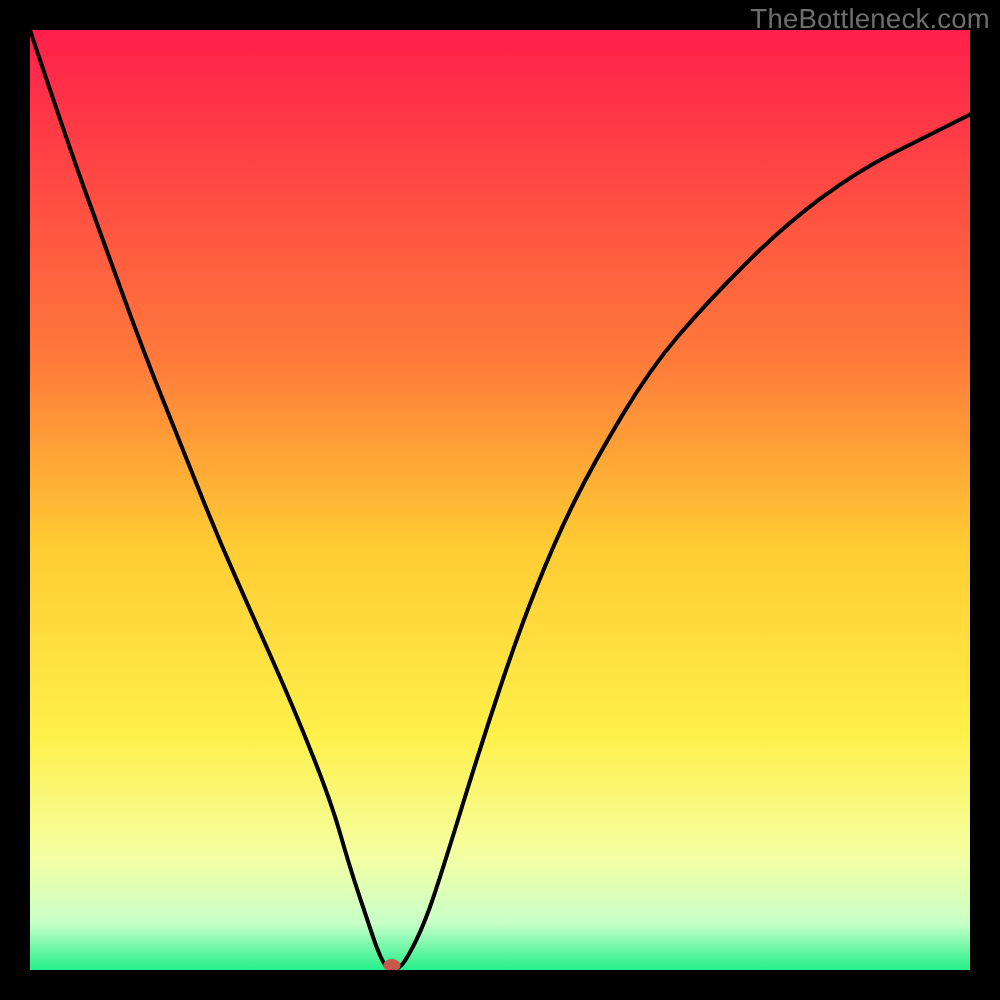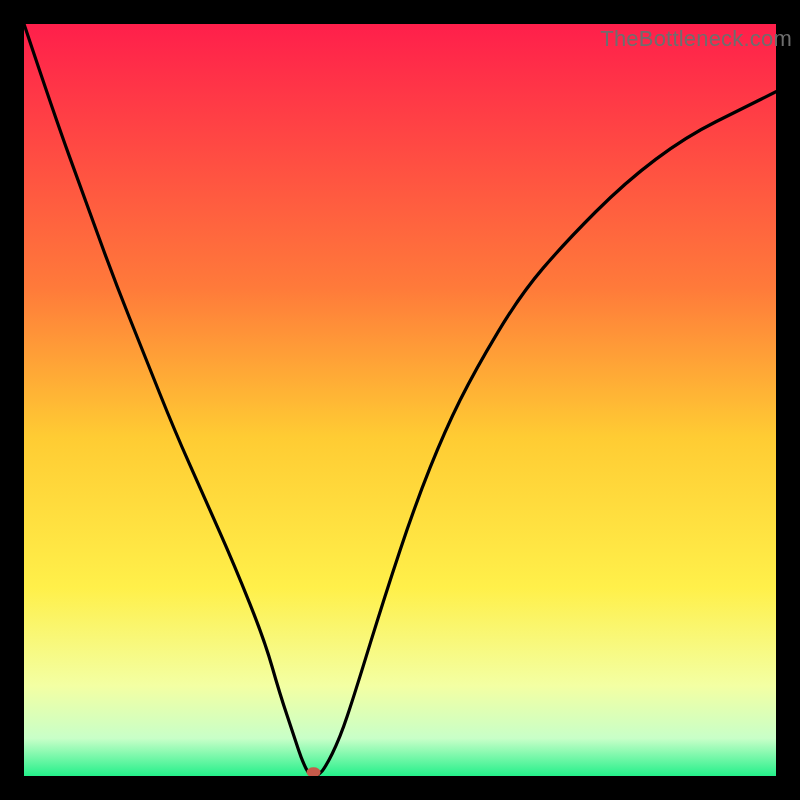--- a/index.html
+++ b/index.html
@@ -27,21 +27,20 @@
     height: 752px;
   }
   .watermark {
     position: absolute;
     top: 2px;
     right: 8px;
     color: #6e6e6e;
     font-size: 22px;
     font-weight: 500;
     letter-spacing: 0.2px;
-    margin-top: 24px;
   }
 </style>
 </head>
 <body>
 
 <div class="frame">
   <svg class="plot" viewBox="0 0 752 752" preserveAspectRatio="none">
     <defs>
       <linearGradient id="bg-grad" x1="0" y1="0" x2="0" y2="1">
           <stop offset="0%" stop-color="#ff1f4b"></stop>

